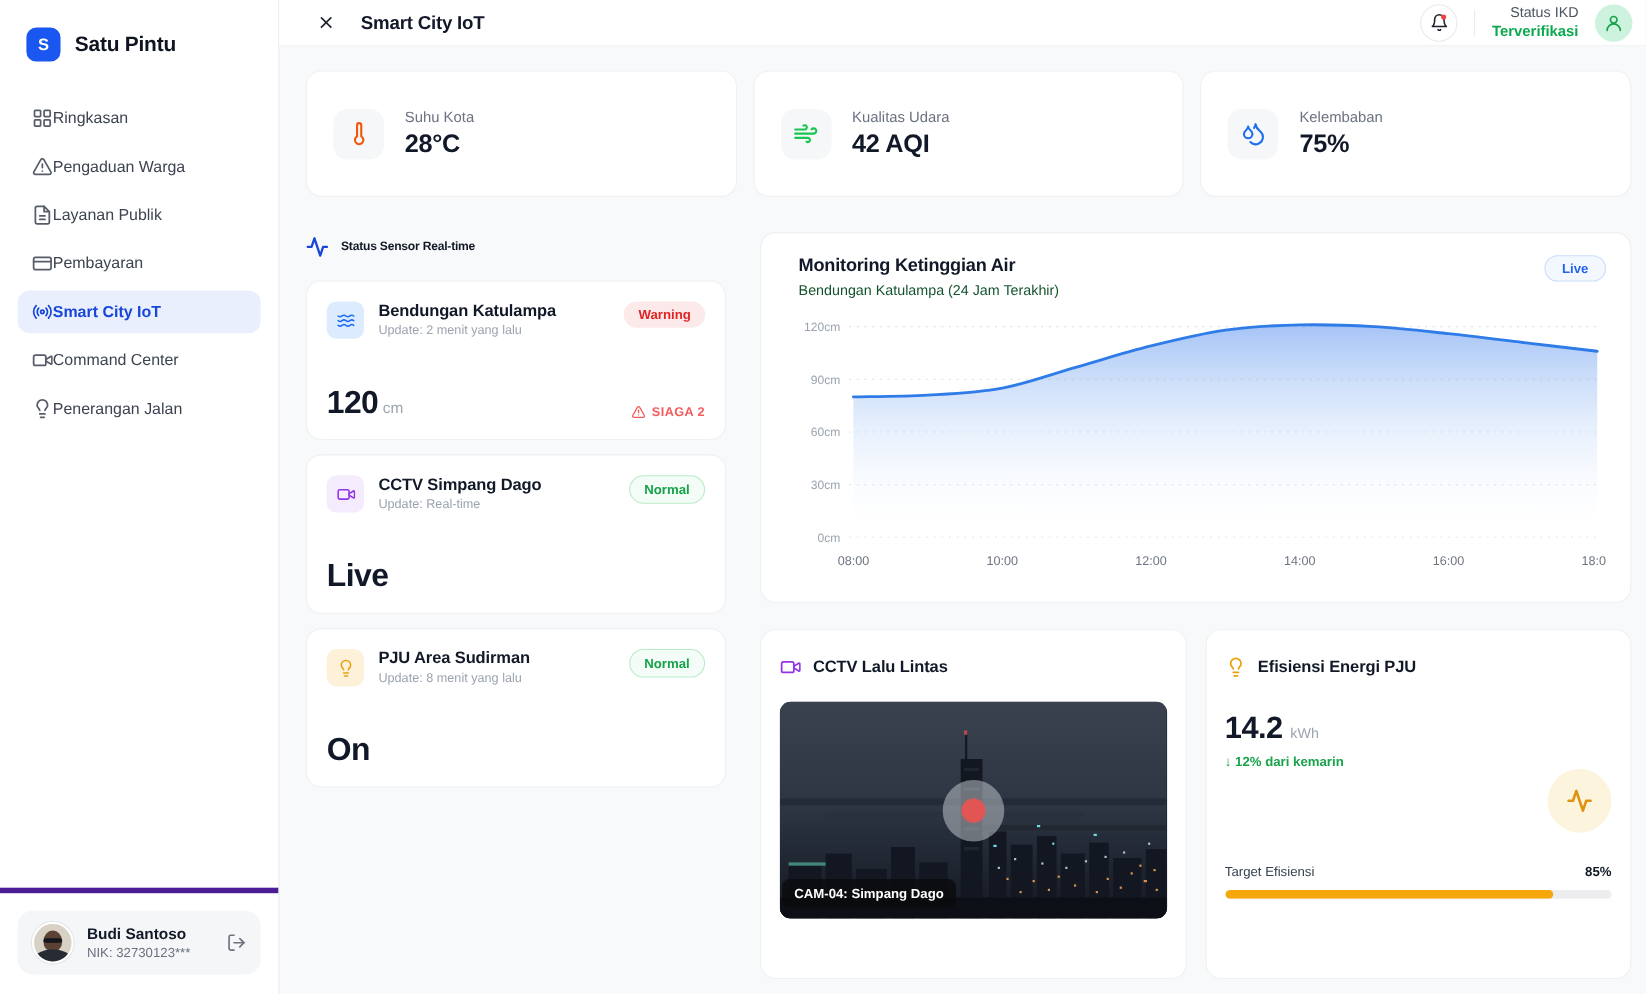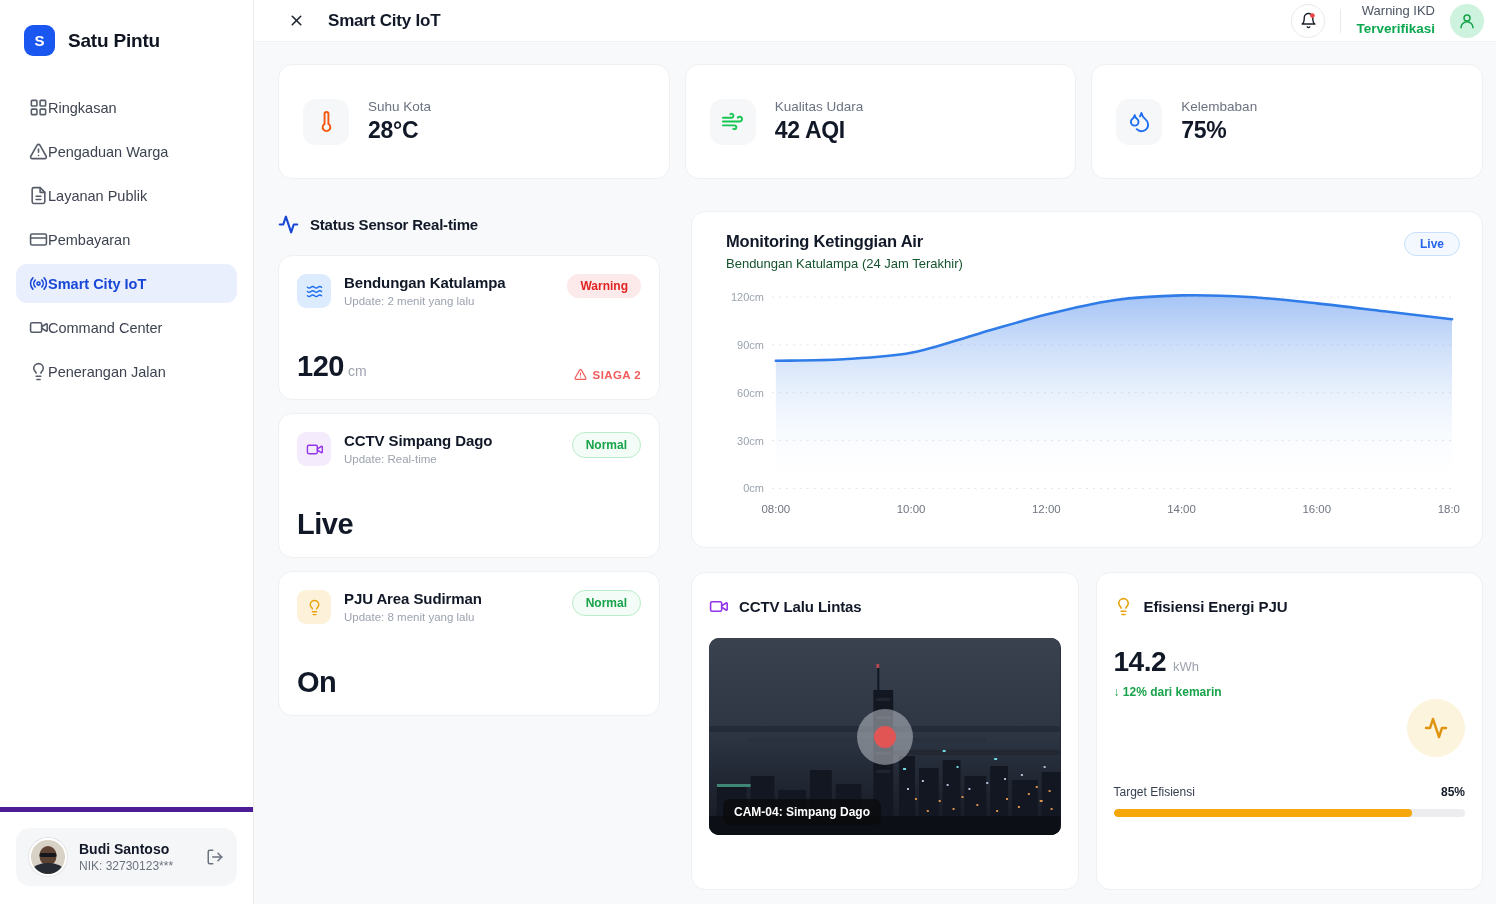--- a/index.html
+++ b/index.html
@@ -47,21 +47,21 @@
   .stat-icon { width:46px; height:46px; border-radius:13px; background:#f6f7f8; display:flex; align-items:center; justify-content:center; flex-shrink:0; }
   .stat-icon.orange { color:#f4560c; }
   .stat-icon.green { color:#16c653; }
   .stat-icon.blue { color:#1d6ef0; }
   .stat-label { font-size:13.5px; color:#6b7280; }
   .stat-value { font-size:23px; font-weight:800; margin-top:3px; letter-spacing:-0.3px; }
 
   .lower-grid { display:grid; grid-template-columns:382px 1fr; gap:31px; margin-top:32px; }
   .section-head { display:flex; align-items:center; gap:11px; margin-bottom:18px; height:26px; }
   .section-head svg { color:#1847d8; }
-  .section-title { font-size:15px; font-weight:800; letter-spacing:-0.2px; }
+  .section-title { font-size:11px; font-weight:800; letter-spacing:-0.2px; }
 
   .sensor-card { background:#fff; border:1px solid #eef0f2; border-radius:14px; padding:18px; height:145px; margin-bottom:13px; display:flex; flex-direction:column;gap:44px; }
   .sensor-top { display:flex; align-items:flex-start; gap:13px; }
   .sensor-icon { width:34px; height:34px; border-radius:9px; display:flex; align-items:center; justify-content:center; flex-shrink:0; }
   .sensor-icon.water { background:#dcebfd; color:#1d6ef0; }
   .sensor-icon.cctv { background:#f4ecfd; color:#9333ea; }
   .sensor-icon.pju { background:#fdf2d9; color:#e9a10d; }
   .sensor-name { font-size:15px; font-weight:800; letter-spacing:-0.1px; }
   .sensor-update { font-size:11.5px; color:#9ca3af; margin-top:4px; }
   .badge { margin-left:auto; font-size:12px; font-weight:700; padding:5px 13px; border-radius:999px; white-space:nowrap; }
@@ -83,21 +83,21 @@
   .panel-card { background:#fff; border:1px solid #eef0f2; border-radius:14px; padding:18px 17px; height:318px; }
   .panel-head { display:flex; align-items:center; gap:11px; margin-top:6px; }
   .panel-head .cctv-ic { color:#9333ea; }
   .panel-head .pju-ic { color:#e9a10d; }
   .panel-title { font-size:15px; font-weight:700; letter-spacing:-0.1px; }
 
   .cctv-frame { margin-top:22px; position:relative; width:100%; height:197px; border-radius:10px; overflow:hidden; background:#1c212b; }
   .cctv-frame > svg { width:100%; height:100%; display:block; }
   .record-btn { position:absolute; left:50%; top:50%; transform:translate(-50%,-50%); width:56px; height:56px; border-radius:50%; background:rgba(188,193,201,0.55); display:flex; align-items:center; justify-content:center; cursor:pointer; }
   .record-dot { width:22px; height:22px; border-radius:50%; background:#e25555; }
-  .cam-label { position:absolute; left:14px; bottom:10px; background:rgba(10,10,12,0.78); color:#fff; font-size:12px; font-weight:600; padding:6px 11px; border-radius:7px; }
+  .cam-label { position:absolute; left:2px; bottom:10px; background:rgba(10,10,12,0.78); color:#fff; font-size:12px; font-weight:600; padding:6px 11px; border-radius:7px; }
 
   .energy-value-row { display:flex; align-items:flex-start; margin-top:30px;flex-direction:column; }
   .energy-nums { }
   .energy-line { display:flex; align-items:baseline; }
   .energy-big { font-size:28px; font-weight:800; letter-spacing:-0.5px; }
   .energy-unit { font-size:13px; color:#9ca3af; margin-left:7px; font-weight:500; }
   .energy-trend { font-size:12px; font-weight:700; color:#18a34a; margin-top:7px; }
   .energy-pulse { margin-left:auto; width:58px; height:58px; border-radius:50%; background:#fcf4dd; color:#e0930f; display:flex; align-items:center; justify-content:center; }
   .target-row { display:flex; justify-content:space-between; font-size:12px; margin-top:28px; align-items:center; }
   .target-label { color:#374151; font-weight:500; }
@@ -211,21 +211,21 @@
     <div class="header-right">
       <div class="bell-btn">
         <svg class="ic" width="17" height="17" viewBox="0 0 24 24" fill="none" stroke="currentColor" stroke-width="2" stroke-linecap="round" stroke-linejoin="round">
             <path d="M6 8a6 6 0 0 1 12 0c0 7 3 9 3 9H3s3-2 3-9"></path>
             <path d="M10.3 21a1.94 1.94 0 0 0 3.4 0"></path>
             <circle cx="17.5" cy="5" r="3.3" fill="#ef4444" stroke="none"></circle>
           </svg>
       </div>
       <div class="header-divider"></div>
       <div class="status-block">
-        <div class="status-label">Warning IKD</div>
+        <div class="status-label">Status IKD</div>
         <div class="status-value">Terverifikasi</div>
       </div>
       <div class="header-avatar">
         <svg class="ic" width="18" height="18" viewBox="0 0 24 24" fill="none" stroke="currentColor" stroke-width="2" stroke-linecap="round" stroke-linejoin="round">
             <circle cx="12" cy="8" r="4"></circle>
             <path d="M20 21a8 8 0 0 0-16 0"></path>
           </svg>
       </div>
     </div>
   </header>

